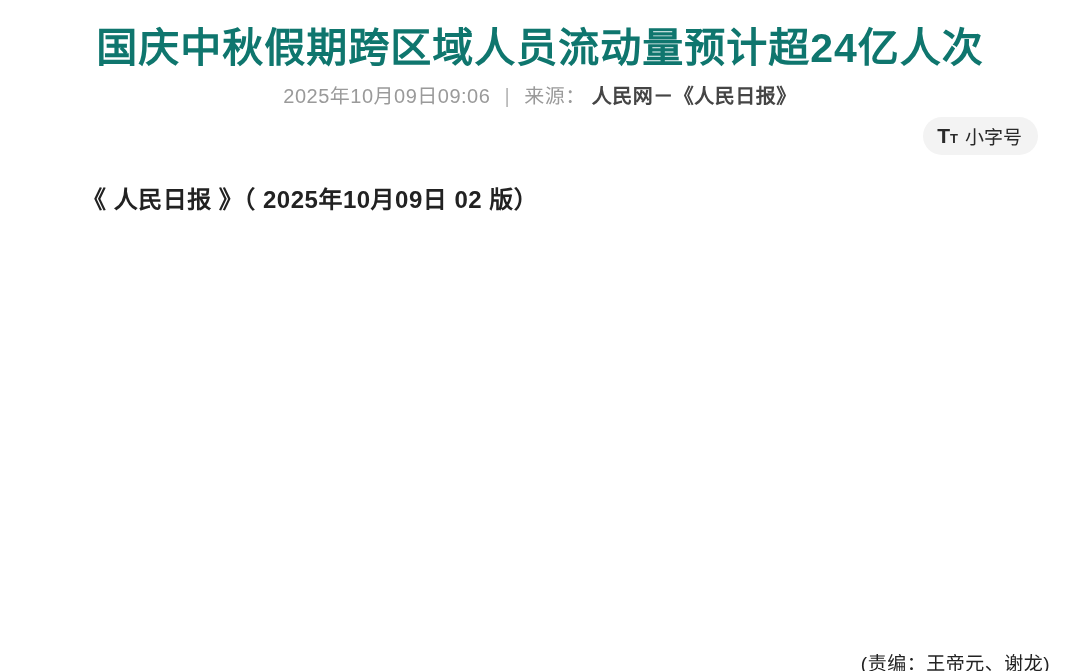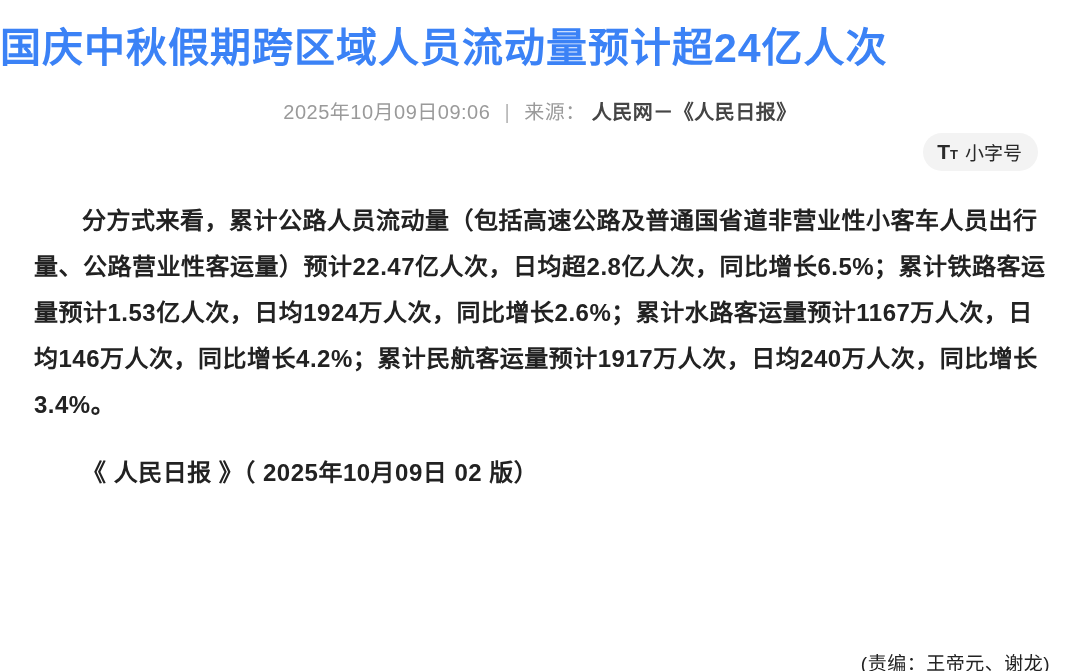--- a/index.html
+++ b/index.html
@@ -9,29 +9,28 @@
     width: 1080px; height: 671px;
     overflow: hidden;
   }
   .page {
     position: relative;
     width: 1080px; height: 671px;
     background: #ffffff;
   }
   .article-title {
     margin-top: 18px;
-    text-align: left;
+    text-align: center;
     font-size: 41px;
     font-weight: 700;
     letter-spacing: 1px;
-    color: #3b82f6;
+    color: #0f766e;
     line-height: 1.5;
   }
   .meta-line {
-    margin-top: 16px;
     text-align: center;
     font-size: 20px;
     color: #9a9a9a;
     letter-spacing: 0.5px;
   }
   .meta-line .sep { margin: 0 8px; color: #b5b5b5; }
   .meta-line .source {
     color: #454545;
     font-weight: 600;
   }
@@ -110,19 +109,18 @@
     <span class="font-size-pill">
       <span class="tt-icon">
         <span class="t-big">T</span>
           <span class="t-small">T</span>
       </span>
       <span>小字号</span>
     </span>
   </div>
 
 
-  <p class="body-text paragraph-2">分方式来看，累计公路人员流动量（包括高速公路及普通国省道非营业性小客车人员出行量、公路营业性客运量）预计22.47亿人次，日均超2.8亿人次，同比增长6.5%；累计铁路客运量预计1.53亿人次，日均1924万人次，同比增长2.6%；累计水路客运量预计1167万人次，日均146万人次，同比增长4.2%；累计民航客运量预计1917万人次，日均240万人次，同比增长3.4%。</p>
 
   <p class="citation-line">《 人民日报 》（ 2025年10月09日 02 版）</p>
 
   <div class="editors-line">(责编：王帝元、谢龙)</div>
 
 </div>
 
 </body></html>

